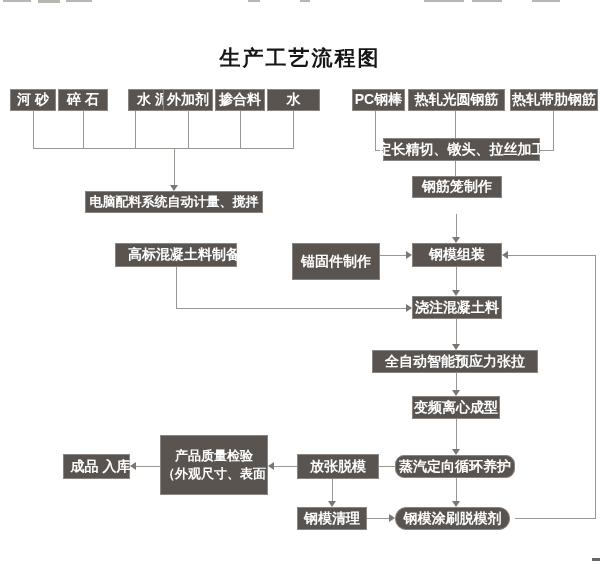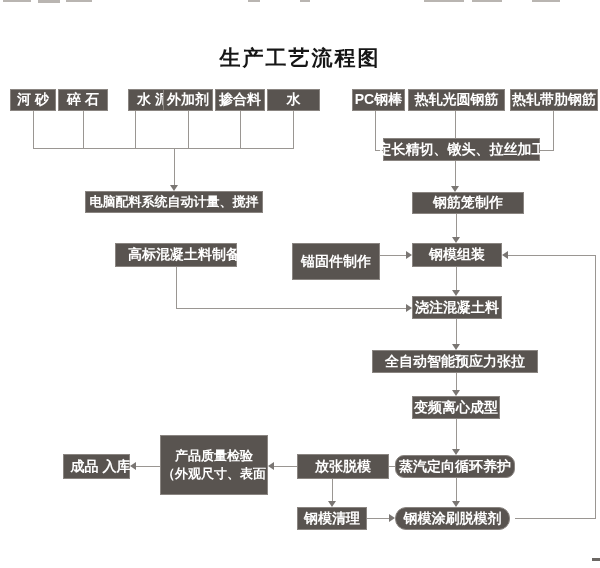--- a/index.html
+++ b/index.html
@@ -85,29 +85,29 @@
       <div class="node" style="left: 58px; top: 89px; width: 50px; height: 22px;">碎 石</div>
       <div class="node" style="left: 110px; top: 89px; width: 50px; height: 22px; margin-left: 18px;">水 泥</div>
       <div class="node" style="left: 163px; top: 89px; width: 50px; height: 22px;">外加剂</div>
       <div class="node" style="left: 215px; top: 89px; width: 50px; height: 22px;">掺合料</div>
       <div class="node" style="left: 267px; top: 89px; width: 53px; height: 22px;">水</div>
       <div class="node" style="left: 352px; top: 89px; width: 53px; height: 22px;">PC钢棒</div>
       <div class="node" style="left: 408px; top: 89px; width: 97px; height: 22px;">热轧光圆钢筋</div>
       <div class="node" style="left: 510px; top: 89px; width: 88px; height: 22px;">热轧带肋钢筋</div>
       <div class="node" style="left: 383px; top: 138px; width: 157px; height: 23px; font-size: 14px;">定长精切、镦头、拉丝加工</div>
       <div class="node" style="left: 85px; top: 191px; width: 178px; height: 22px; font-size: 13px;">电脑配料系统自动计量、搅拌</div>
-      <div class="node" style="left: 412px; top: 192px; width: 112px; height: 22px;">钢筋笼制作</div>
+      <div class="node" style="left: 412px; top: 176px; width: 90px; height: 22px;">钢筋笼制作</div>
       <div class="node" style="left: 115px; top: 243px; width: 122px; height: 24px; padding-left: 16px;">高标混凝土料制备</div>
       <div class="node" style="left: 292px; top: 243px; width: 88px; height: 37px;">锚固件制作</div>
       <div class="node" style="left: 412px; top: 243px; width: 90px; height: 24px;">钢模组装</div>
       <div class="node" style="left: 412px; top: 296px; width: 90px; height: 23px;">浇注混凝土料</div>
       <div class="node" style="left: 372px; top: 350px; width: 166px; height: 23px;">全自动智能预应力张拉</div>
       <div class="node" style="left: 412px; top: 396px; width: 88px; height: 23px;">变频离心成型</div>
       <div class="node" style="left: 395px; top: 455px; width: 120px; height: 23px; border-radius: 9px;">蒸汽定向循环养护</div>
-      <div class="node" style="left: 297px; top: 454px; width: 92px; height: 25px;">放张脱模</div>
+      <div class="node" style="left: 297px; top: 454px; width: 82px; height: 25px;">放张脱模</div>
       <div class="node multi" style="left: 160px; top: 435px; width: 108px; height: 60px; font-size: 13px;">
         <div>产品质量检验</div>
         <div>（外观尺寸、表面</div>
       </div>
       <div class="node" style="left: 63px; top: 454px; width: 67px; height: 25px; padding-left: 8px;">成品 入库</div>
       <div class="node" style="left: 297px; top: 507px; width: 70px; height: 23px;">钢模清理</div>
       <div class="node" style="left: 395px; top: 507px; width: 115px; height: 23px; border-radius: 11px;">钢模涂刷脱模剂</div>
     </div>
 <div class="artifact" style="left: 3px; top: 0px; width: 28px; height: 2px;"></div>
     <div class="artifact" style="left: 38px; top: 0px; width: 22px; height: 3px;"></div>

